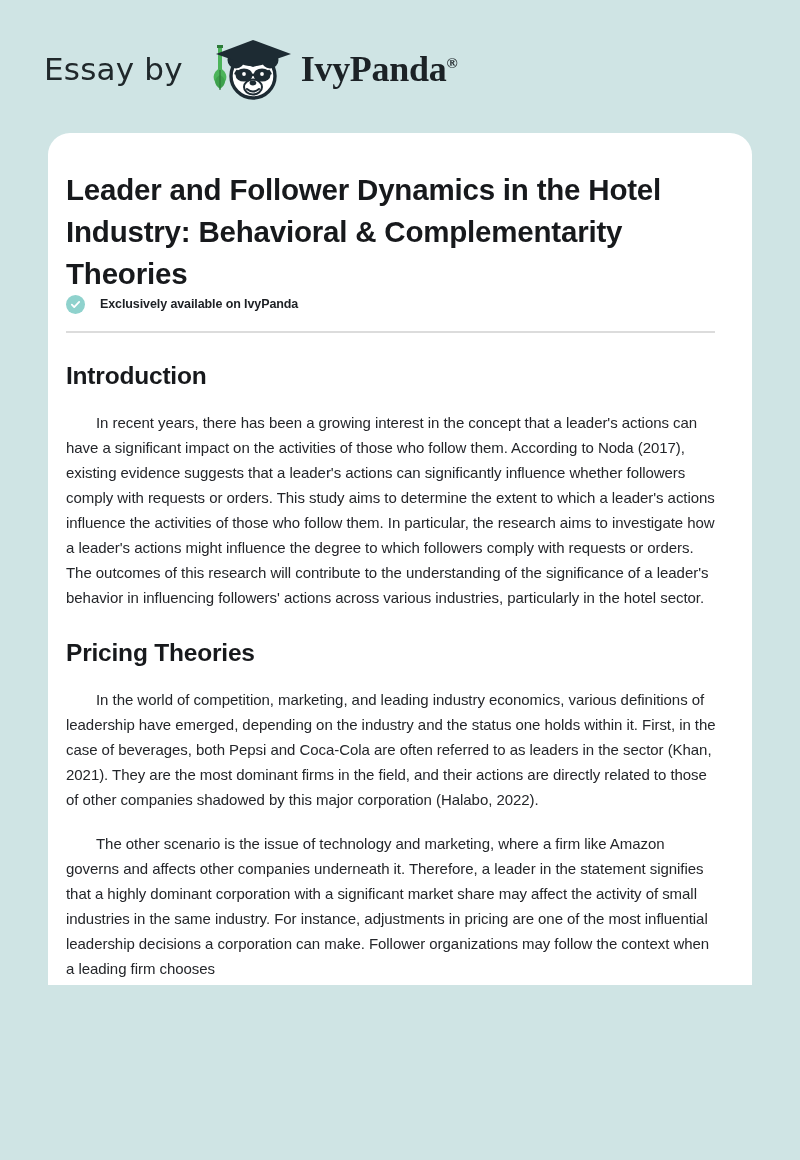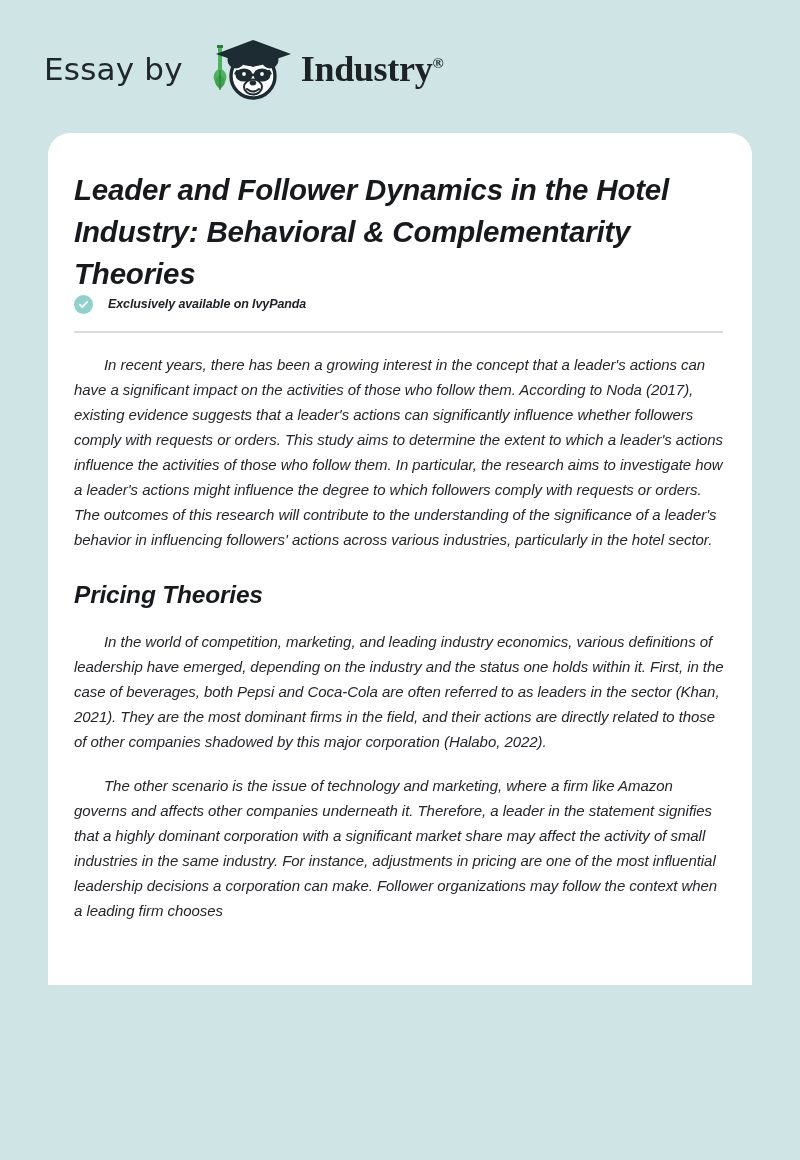--- a/index.html
+++ b/index.html
@@ -61,22 +61,21 @@
   .card {
     position: absolute;
     left: 48px; top: 133px;
     width: 704px;
     height: 977px;
     background: #ffffff;
     border-radius: 22px;
     overflow: hidden;
   }
   .card-inner {
-    padding: 36px 26px 0 26px;
-    font-style: italic;
+    padding: 36px 26px 0 18px;
   }
 
   .doc-title {
     margin: 0;
     font-family: "Liberation Sans", sans-serif;
     font-size: 29.5px;
     font-weight: bold;
     line-height: 1.42;
     color: #17191c;
     letter-spacing: -0.2px;
@@ -168,40 +167,41 @@
         <circle cx="43" cy="40" r="1.9" fill="#ffffff"></circle>
         <circle cx="61" cy="40" r="1.9" fill="#ffffff"></circle>
 
         <ellipse cx="52" cy="53" rx="9" ry="7.5" fill="#ffffff" stroke="#1d2b33" stroke-width="2"></ellipse>
         <ellipse cx="52" cy="49" rx="3.4" ry="2.4" fill="#1d2b33"></ellipse>
         <path d="M46 55 Q52 60 58 55" stroke="#1d2b33" stroke-width="2" fill="none" stroke-linecap="round"></path>
       </svg>
     </span>
 
     <span class="brand-word">
-      <span>Industry</span><span class="reg">®</span>
+      <span>IvyPanda</span><span class="reg">®</span>
     </span>
   </div>
 
   <div class="card">
     <div class="card-inner">
 
       <h1 class="doc-title">Leader and Follower Dynamics in the Hotel Industry: Behavioral &amp; Complementarity Theories</h1>
 
       <div class="exclusive-row">
         <span class="check-badge">
           <svg width="11" height="11" viewBox="0 0 12 12" xmlns="http://www.w3.org/2000/svg">
             <path d="M2 6.2 L4.6 8.8 L10 3.2" stroke="#ffffff" stroke-width="2" fill="none" stroke-linecap="round" stroke-linejoin="round"></path>
           </svg>
         </span>
         <span class="exclusive-text">Exclusively available on IvyPanda</span>
       </div>
 
       <div class="divider"></div>
 
+      <h2 class="section-heading">Introduction</h2>
       <p class="para">In recent years, there has been a growing interest in the concept that a leader's actions can have a significant impact on the activities of those who follow them. According to Noda (2017), existing evidence suggests that a leader's actions can significantly influence whether followers comply with requests or orders. This study aims to determine the extent to which a leader's actions influence the activities of those who follow them. In particular, the research aims to investigate how a leader's actions might influence the degree to which followers comply with requests or orders. The outcomes of this research will contribute to the understanding of the significance of a leader's behavior in influencing followers' actions across various industries, particularly in the hotel sector.</p>
 
       <h2 class="section-heading">Pricing Theories</h2>
       <p class="para">In the world of competition, marketing, and leading industry economics, various definitions of leadership have emerged, depending on the industry and the status one holds within it. First, in the case of beverages, both Pepsi and Coca-Cola are often referred to as leaders in the sector (Khan, 2021). They are the most dominant firms in the field, and their actions are directly related to those of other companies shadowed by this major corporation (Halabo, 2022).</p>
       <p class="para">The other scenario is the issue of technology and marketing, where a firm like Amazon governs and affects other companies underneath it. Therefore, a leader in the statement signifies that a highly dominant corporation with a significant market share may affect the activity of small industries in the same industry. For instance, adjustments in pricing are one of the most influential leadership decisions a corporation can make. Follower organizations may follow the context when a leading firm chooses</p>
 
     </div>
   </div>
 
 </div>

